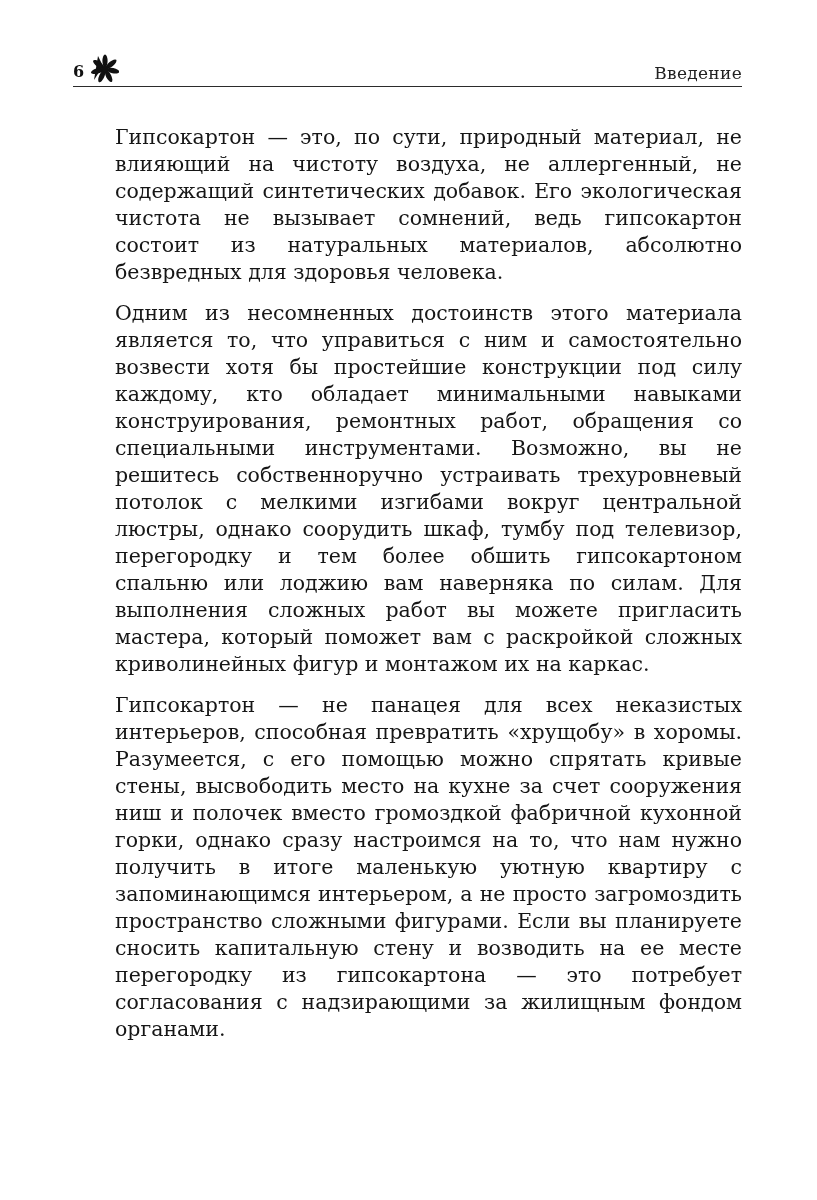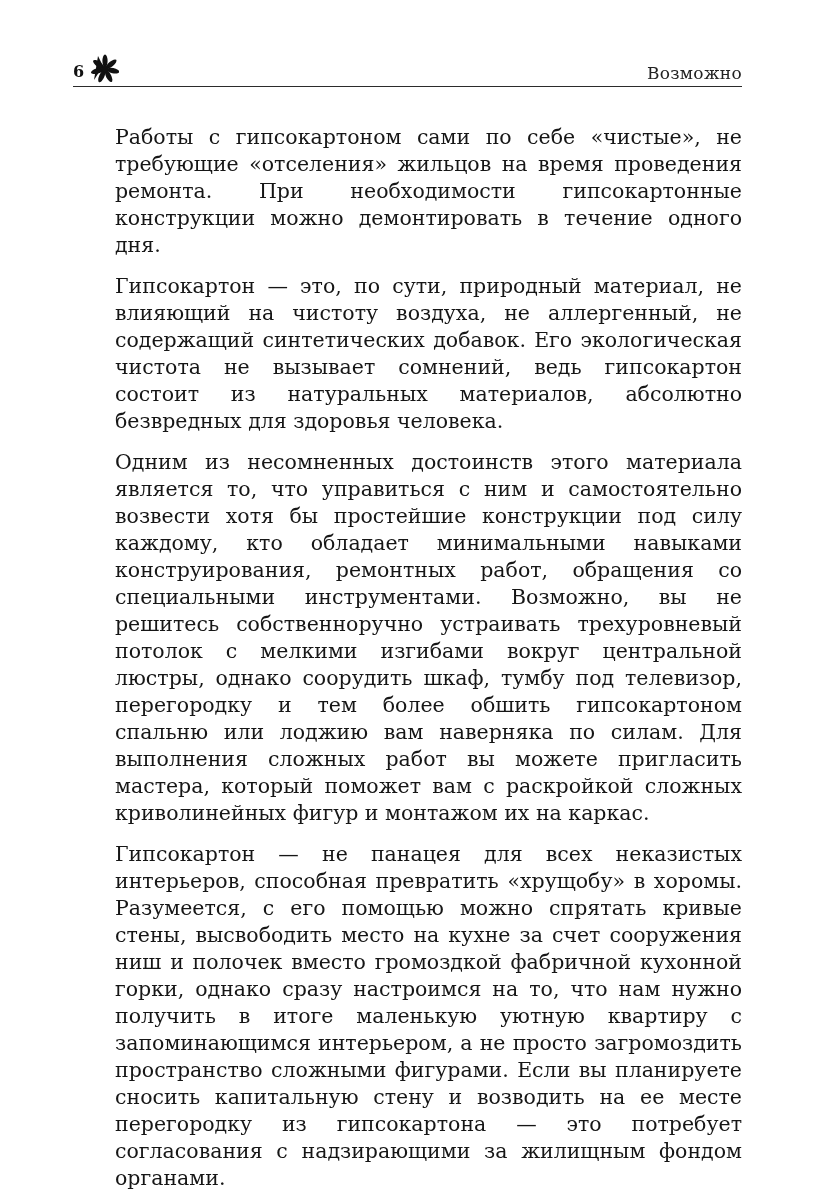--- a/index.html
+++ b/index.html
@@ -111,26 +111,25 @@
                 </g>
               <g transform="rotate(306)">
                   <ellipse cx="0" cy="-8" rx="2.6" ry="6.5"></ellipse>
                 </g>
               <circle cx="0" cy="0" r="3.2"></circle>
             </g>
           </g>
         </svg>
       </span>
     </div>
-    <div class="chapter-title">Возможно</div>
+    <div class="chapter-title">Введение</div>
   </header>
 
   <div class="header-rule"></div>
 
   <main class="text-block">
-    <p>Работы с гипсокартоном сами по себе «чистые», не требующие «отселения» жильцов на время проведения ремонта. При необходимости гипсокартонные конструкции можно демонтировать в течение одного дня.</p>
     <p>Гипсокартон — это, по сути, природный материал, не влияющий на чистоту воздуха, не аллергенный, не содержащий синтетических добавок. Его экологическая чистота не вызывает сомнений, ведь гипсокартон состоит из натуральных материалов, абсолютно безвредных для здоровья человека.</p>
     <p>Одним из несомненных достоинств этого материала является то, что управиться с ним и самостоятельно возвести хотя бы простейшие конструкции под силу каждому, кто обладает минимальными навыками конструирования, ремонтных работ, обращения со специальными инструментами. Возможно, вы не решитесь собственноручно устраивать трехуровневый потолок с мелкими изгибами вокруг центральной люстры, однако соорудить шкаф, тумбу под телевизор, перегородку и тем более обшить гипсокартоном спальню или лоджию вам наверняка по силам. Для выполнения сложных работ вы можете пригласить мастера, который поможет вам с раскройкой сложных криволинейных фигур и монтажом их на каркас.</p>
     <p>Гипсокартон — не панацея для всех неказистых интерьеров, способная превратить «хрущобу» в хоромы. Разумеется, с его помощью можно спрятать кривые стены, высвободить место на кухне за счет сооружения ниш и полочек вместо громоздкой фабричной кухонной горки, однако сразу настроимся на то, что нам нужно получить в итоге маленькую уютную квартиру с запоминающимся интерьером, а не просто загромоздить пространство сложными фигурами. Если вы планируете сносить капитальную стену и возводить на ее месте перегородку из гипсокартона — это потребует согласования с надзирающими за жилищным фондом органами.</p>
 
   </main>
 
 </div>
 
 </body></html>

